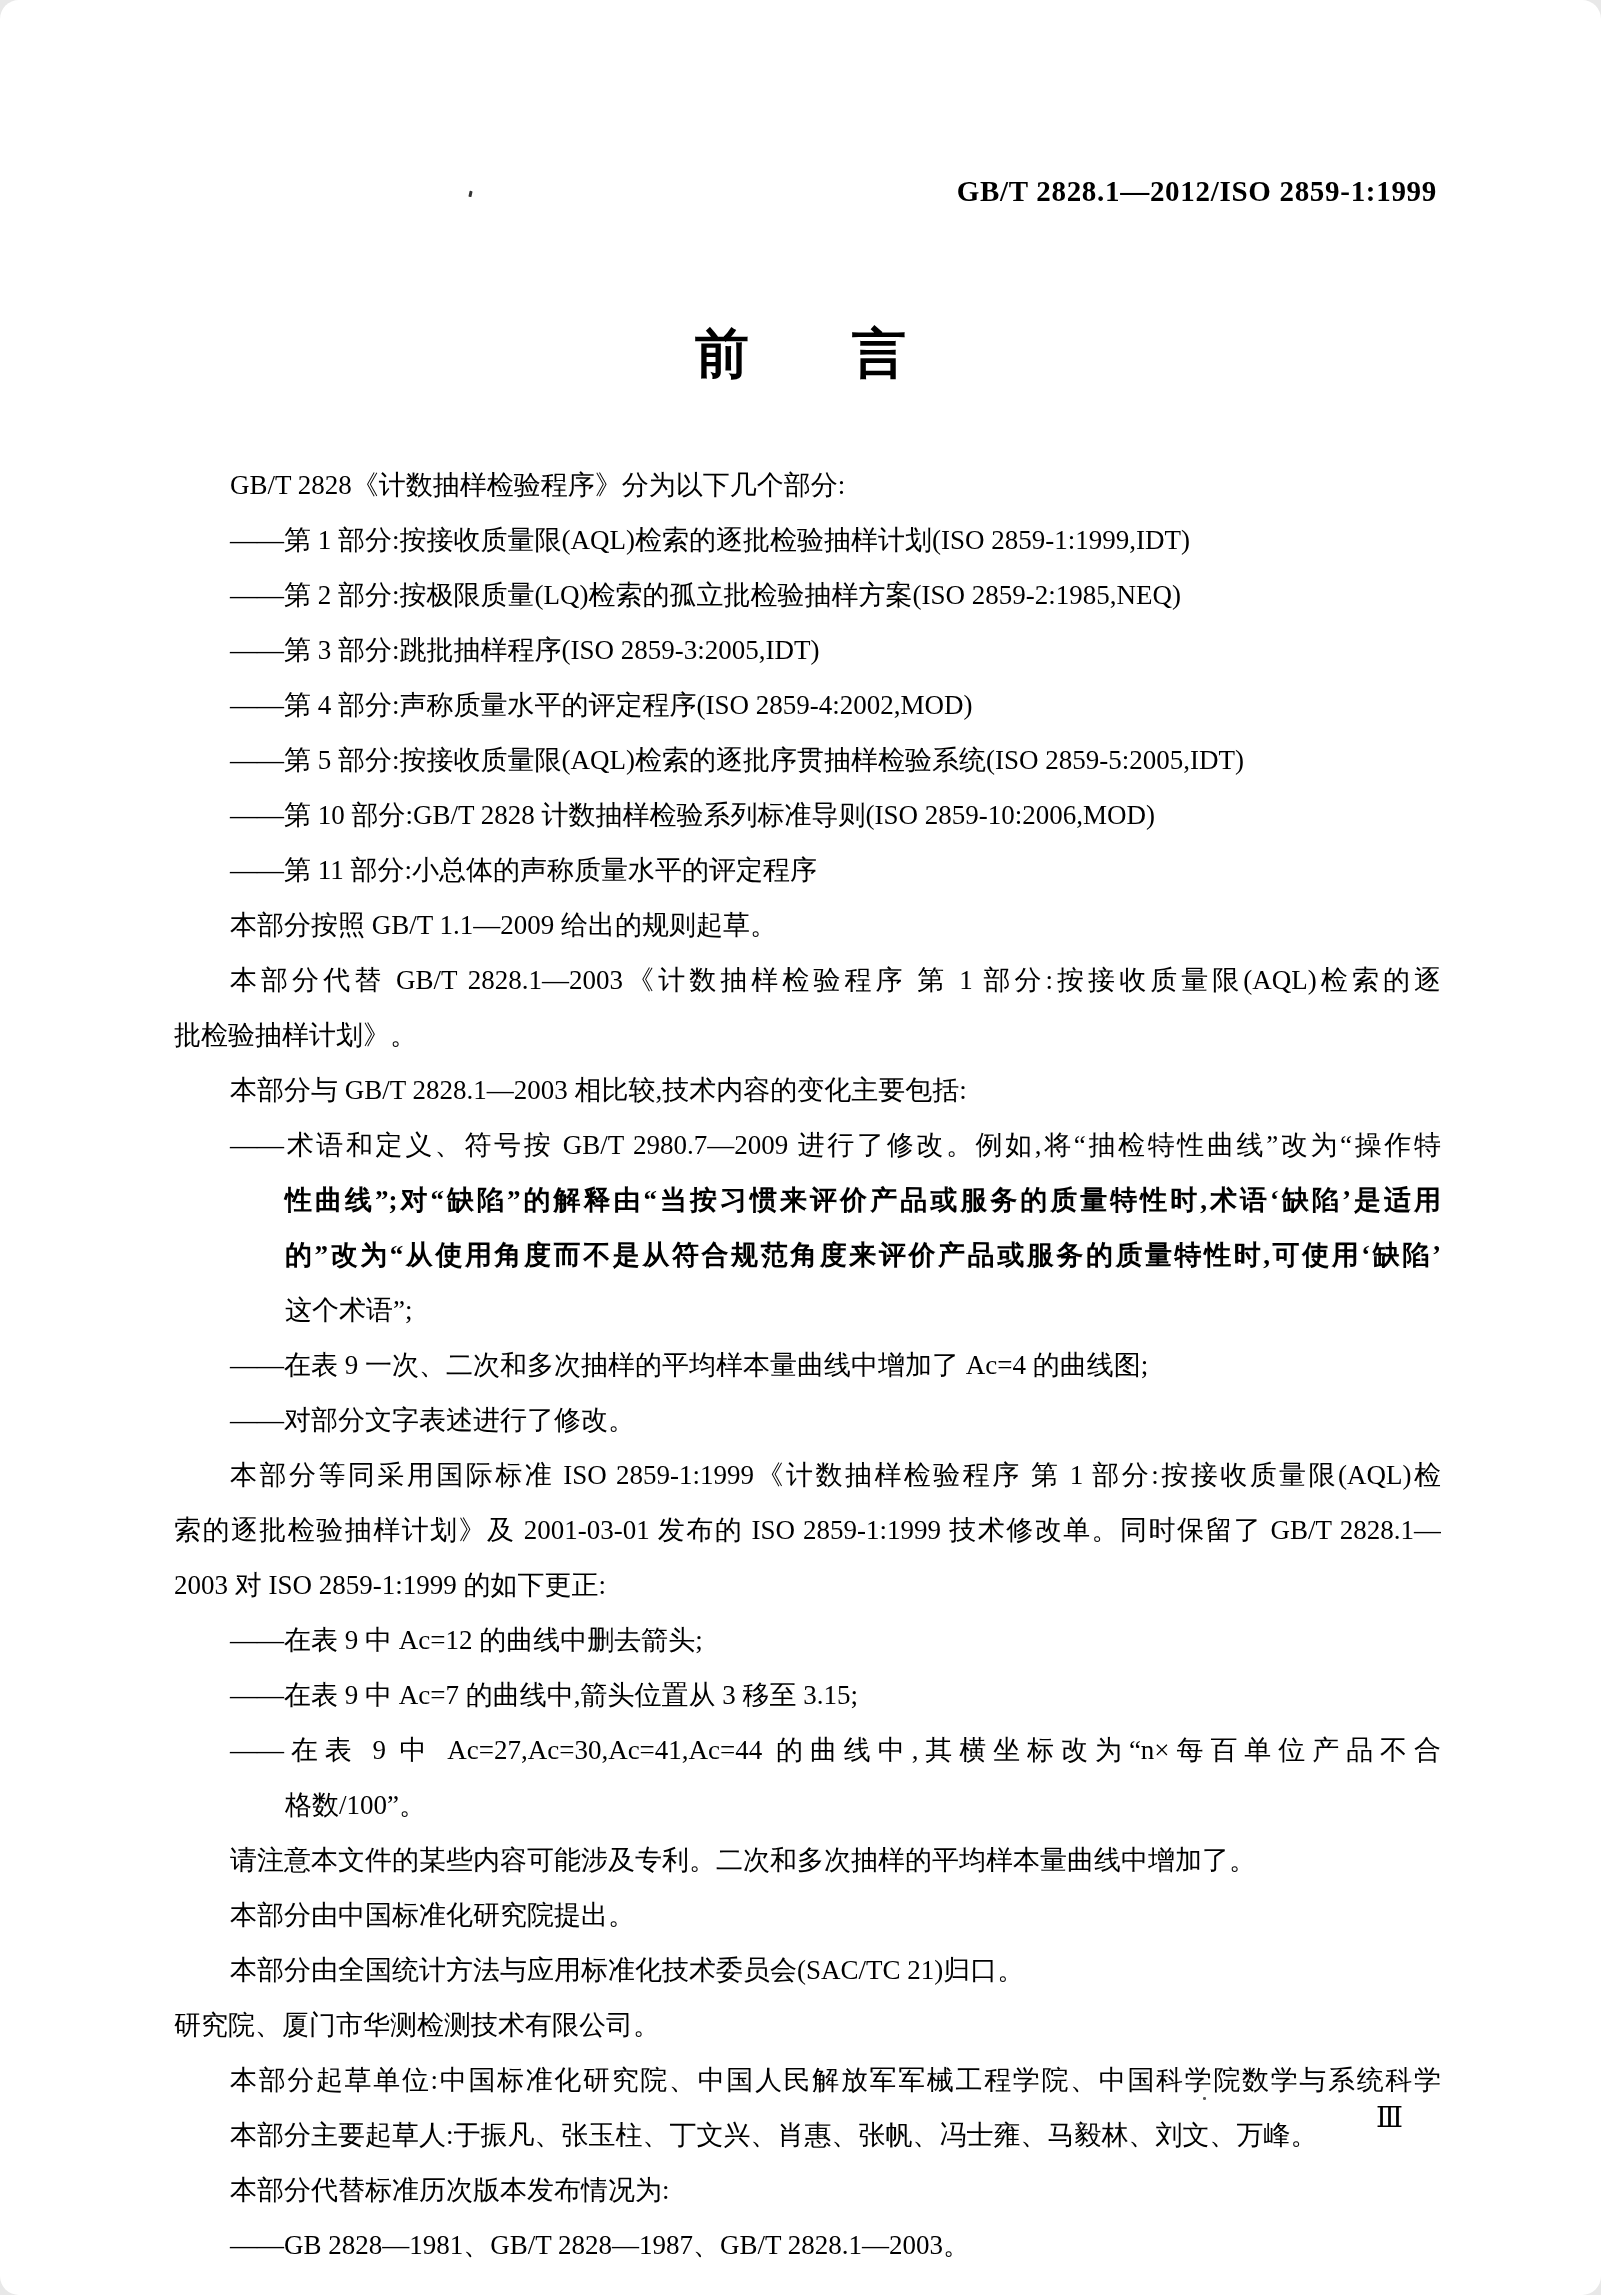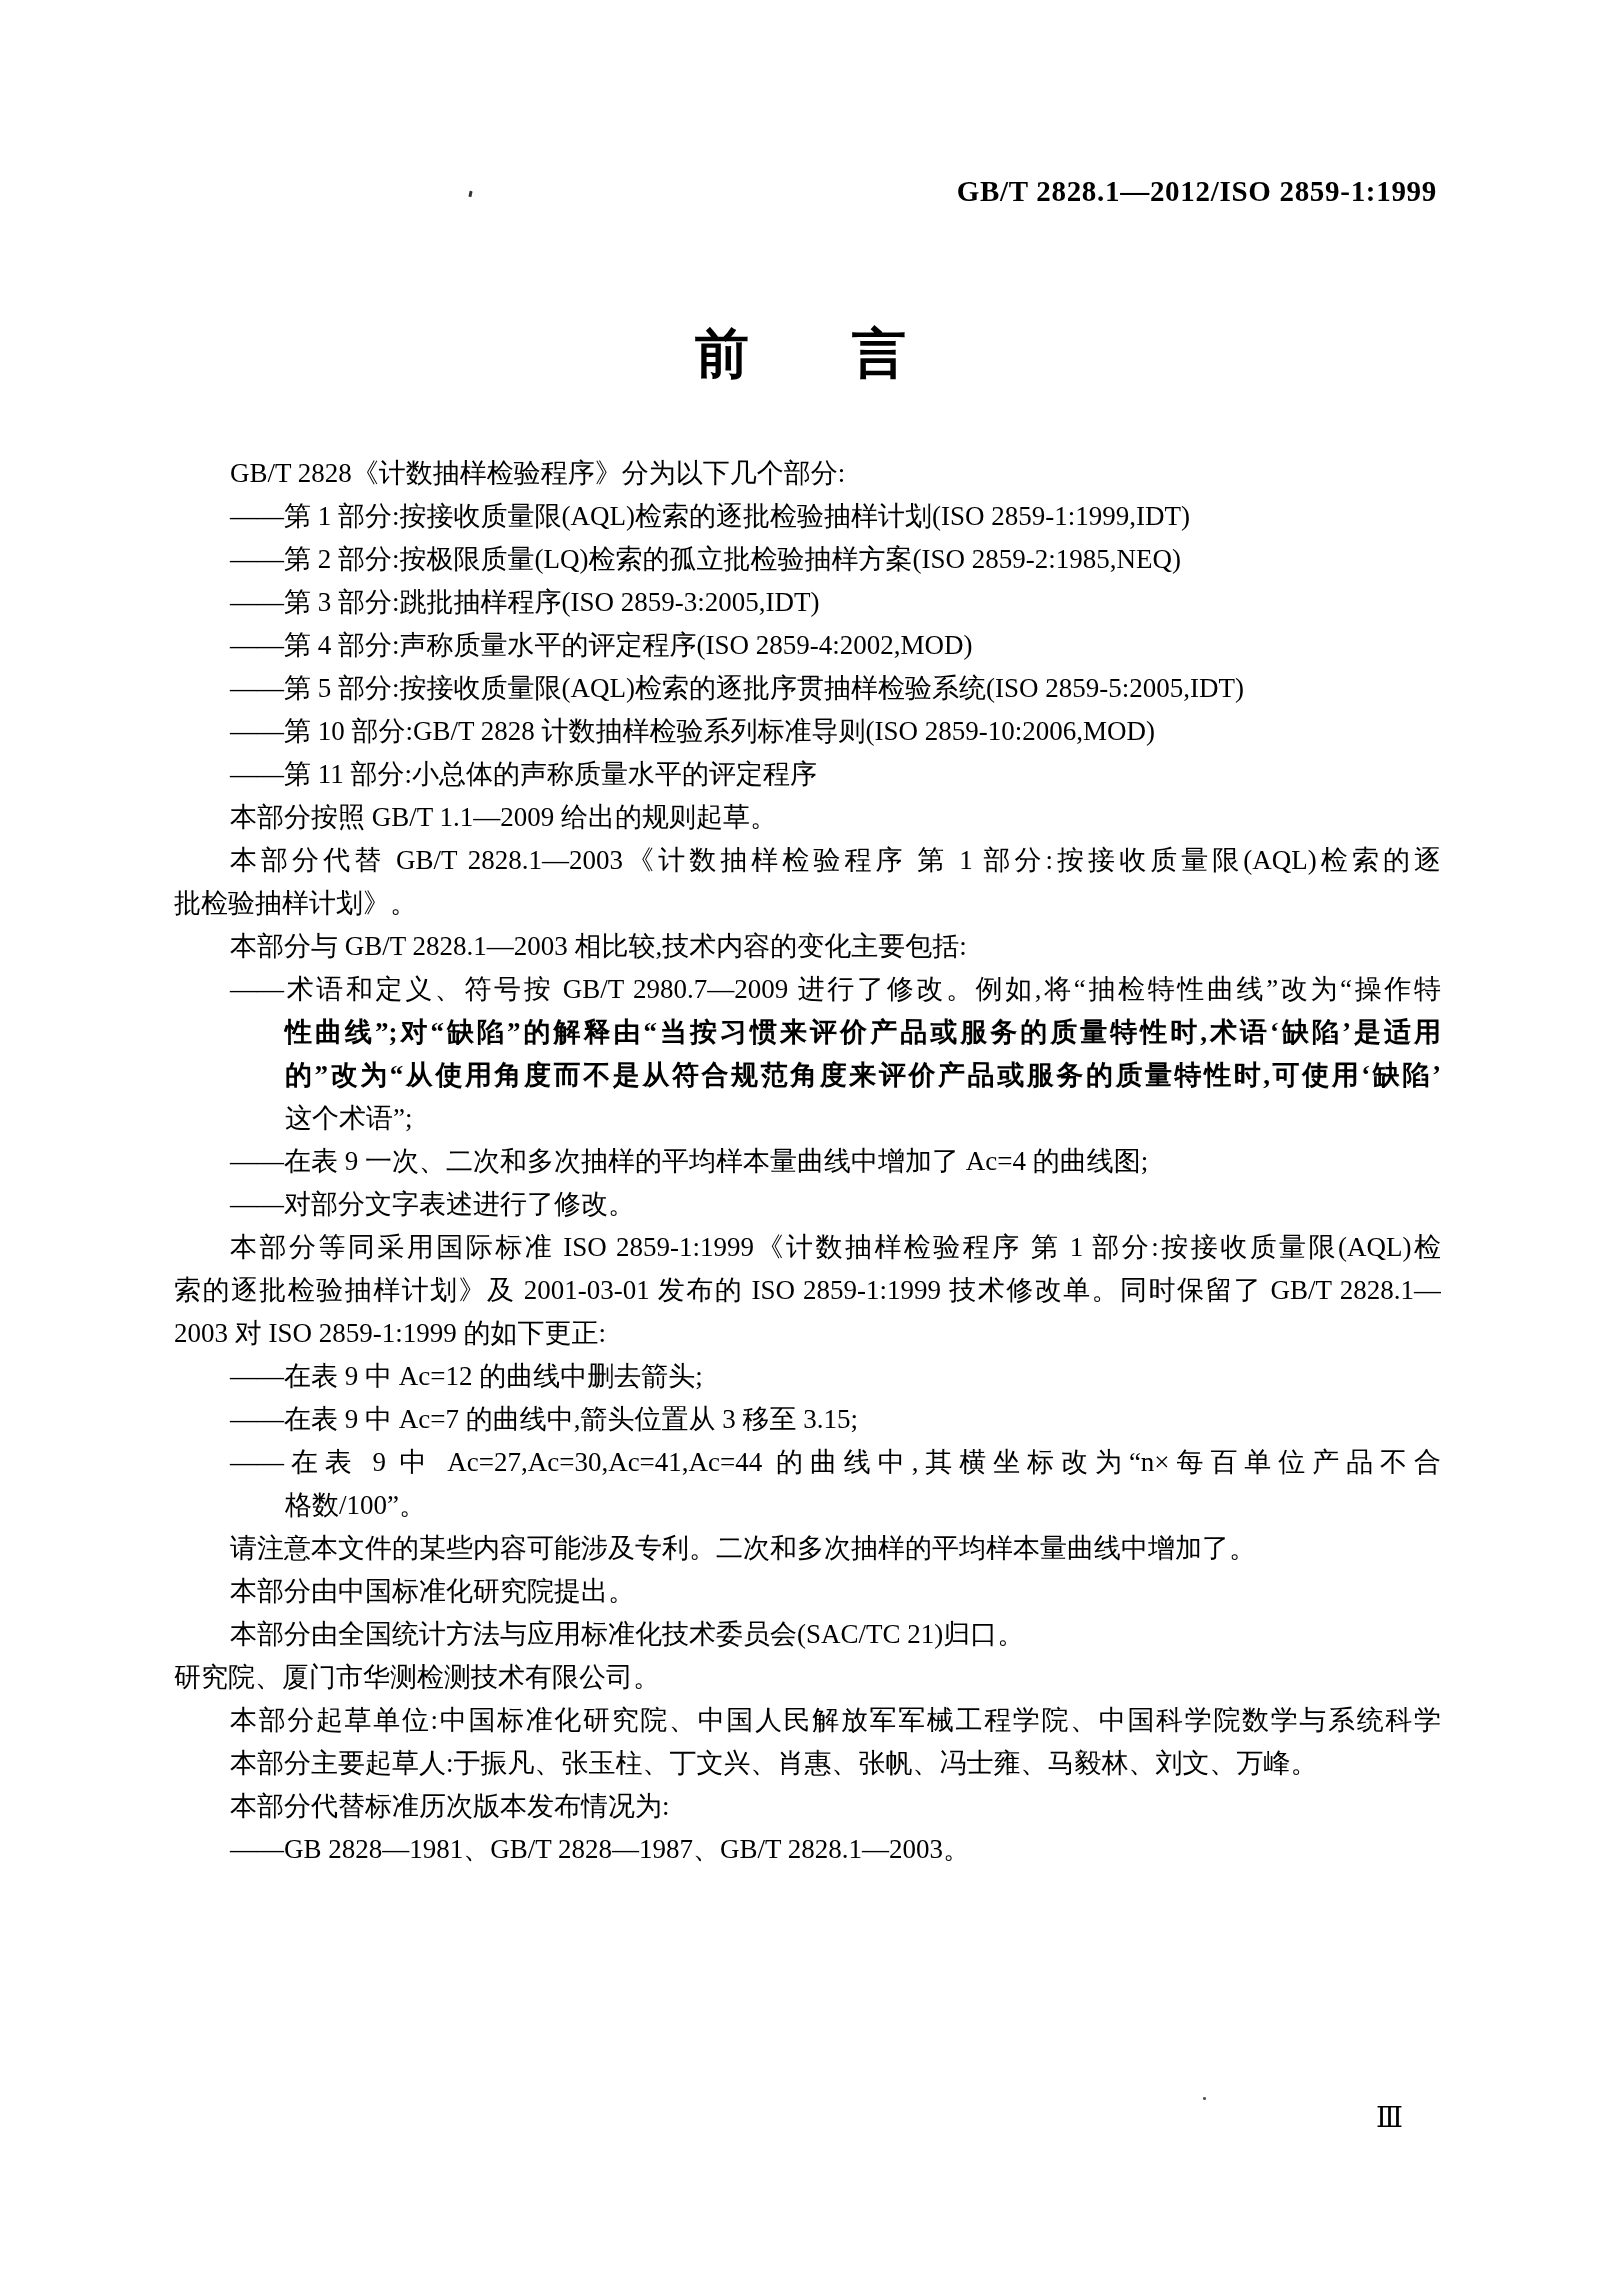--- a/index.html
+++ b/index.html
@@ -4,20 +4,21 @@
 <style>
   html, body { margin: 0; padding: 0; background: #e8e8e8; }
   .page {
     position: relative;
     width: 1601px;
     height: 2295px;
     background: #ffffff;
     font-family: "Liberation Serif", "DejaVu Serif", serif;
     color: #000;
     overflow: hidden;
+    border-radius: 19px;
   }
   .std-header {
     position: absolute;
     top: 175px;
     right: 164px;
     font-size: 29px;
     font-weight: bold;
     letter-spacing: 0.7px;
     white-space: nowrap;
   }
@@ -39,20 +40,21 @@
     left: 174px;
     top: 452px;
     width: 1267px;
     font-size: 27px;
     line-height: 43px;
   }
   .line {
     height: 43px;
     overflow: hidden;
     white-space: nowrap;
+    margin-top: 12px;
   }
   .line.ind   { padding-left: 56px; }
   .line.hang  { padding-left: 111px; }
   .line.flush { padding-left: 0; }
   .line.fill  {
     white-space: normal;
     text-align: justify;
     text-align-last: justify;
   }
   .line.ind.fill  { width: 1211px; }

